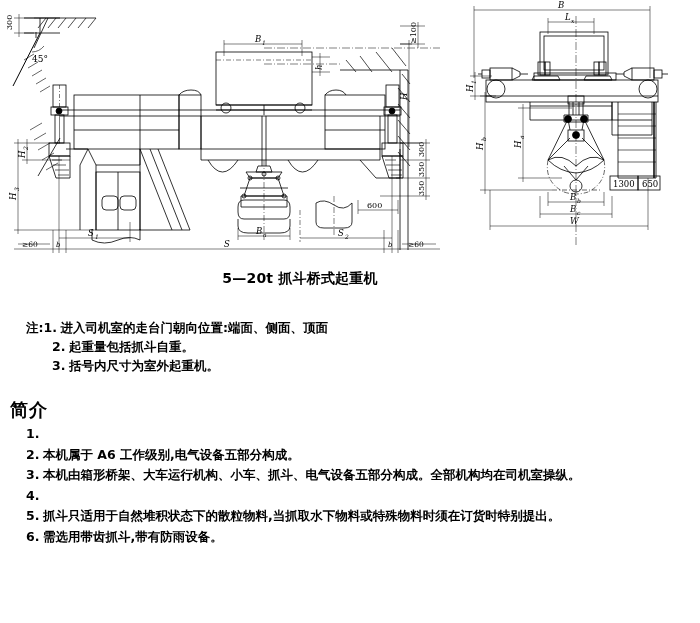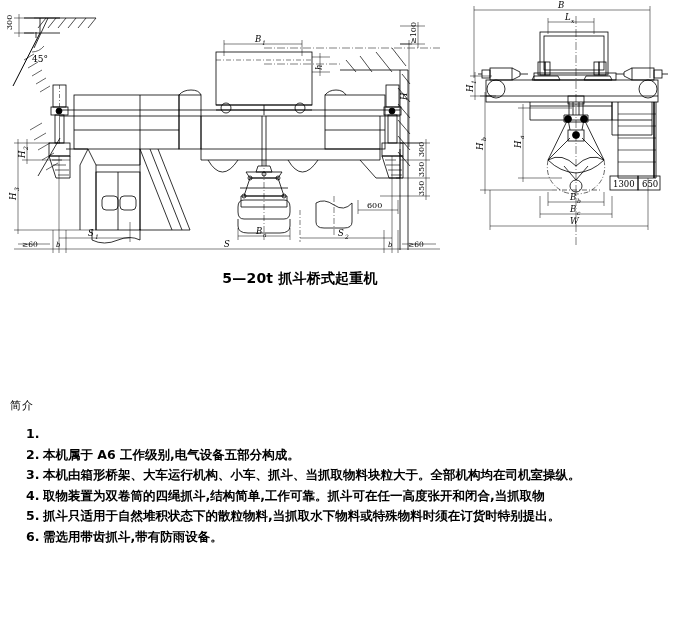--- a/index.html
+++ b/index.html
@@ -31,21 +31,21 @@
     font-size:12.5px;font-weight:bold;line-height:19px;
   }
   .notes .nrow{white-space:nowrap;}
   .notes .nlead{display:inline-block;}
   .notes .nidx{display:inline-block;width:17px;}
   .notes .ind{padding-left:26px;}
 
   
   .intro-h{
     position:absolute;left:10px;top:398px;
-    font-size:11px;font-weight:normal;letter-spacing:1px;
+    font-size:18px;font-weight:bold;letter-spacing:1px;
   }
   .intro{
     position:absolute;left:26px;top:424px;width:665px;
     font-size:12.5px;font-weight:bold;line-height:20.5px;
   }
   .intro .item{display:flex;align-items:flex-start;}
   .intro .num{flex:0 0 17px;}
   .intro .txt{flex:1 1 auto;}
   .intro .cont{display:block;margin-left:-17px;}
 
@@ -445,41 +445,51 @@
           <text x="118" y="224">W</text>
           <text x="161" y="187" font-style="normal" font-size="8.5">1300</text>
           <text x="190" y="187" font-style="normal" font-size="8.5">650</text>
         </g>
       </svg>
     </div>
   </div>
 
   <div class="caption">5—20t 抓斗桥式起重机</div>
 
+  <div class="notes">
+    <div class="nrow">
+      <span class="nlead">注:</span><span class="nidx">1.</span><span>进入司机室的走台门朝向位置:端面、侧面、顶面</span>
+    </div>
+    <div class="nrow ind">
+      <span class="nidx">2.</span><span>起重量包括抓斗自重。</span>
+    </div>
+    <div class="nrow ind">
+      <span class="nidx">3.</span><span>括号内尺寸为室外起重机。</span>
+    </div>
+  </div>
 
   <div class="intro-h">简介</div>
 
   <div class="intro">
     <div class="item">
       <span class="num">1.</span>
       <span class="txt">
       </span>
     </div>
     <div class="item">
       <span class="num">2.</span>
       <span class="txt"><span>本机属于 A6 工作级别,电气设备五部分构成。</span></span>
     </div>
     <div class="item">
       <span class="num">3.</span>
-      <span class="txt"><span>本机由箱形桥架、大车运行机构、小车、抓斗、当抓取物料块粒大于。全部机构均在司机室操纵。</span></span>
+      <span class="txt"><span>本机由箱形桥架、大车运行机构、小车、抓斗、电气设备五部分构成。全部机构均在司机室操纵。</span></span>
     </div>
     <div class="item">
       <span class="num">4.</span>
       <span class="txt">
-        <span>取物装置为双卷筒的四绳抓斗,结构简单,工作可靠。抓斗可在任一高度张开和闭合,当抓取物</span>
       </span>
     </div>
     <div class="item">
       <span class="num">5.</span>
       <span class="txt"><span>抓斗只适用于自然堆积状态下的散粒物料,当抓取水下物料或特殊物料时须在订货时特别提出。</span></span>
     </div>
     <div class="item">
       <span class="num">6.</span>
       <span class="txt"><span>需选用带齿抓斗,带有防雨设备。</span></span>
     </div>

